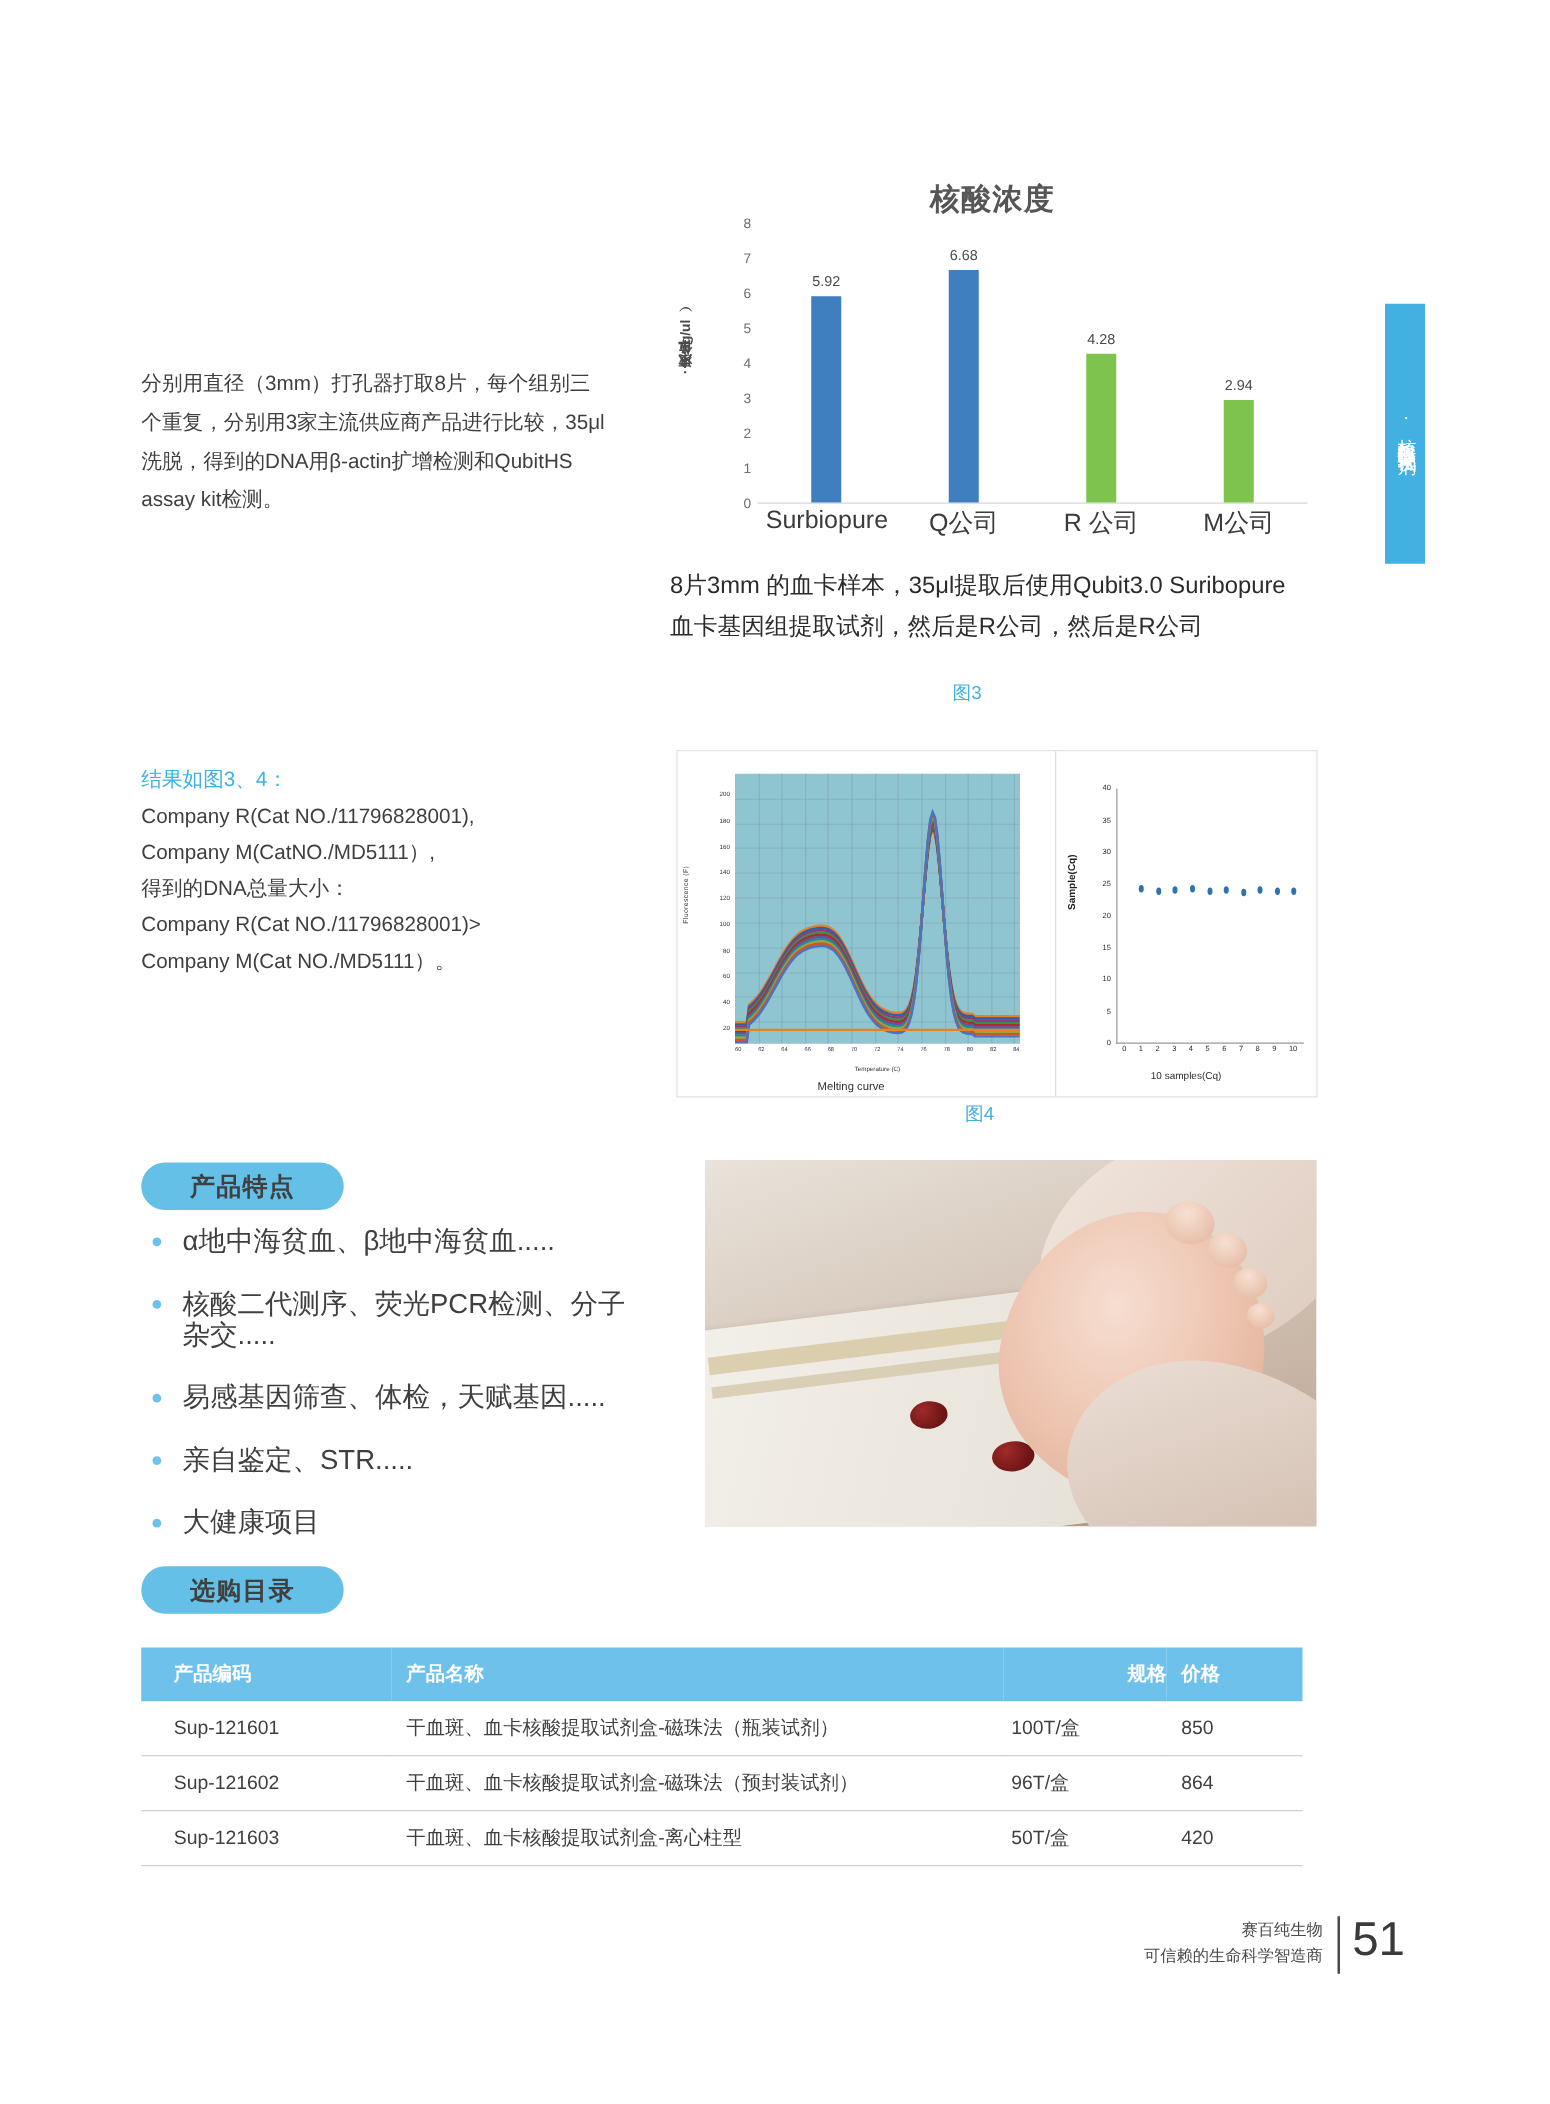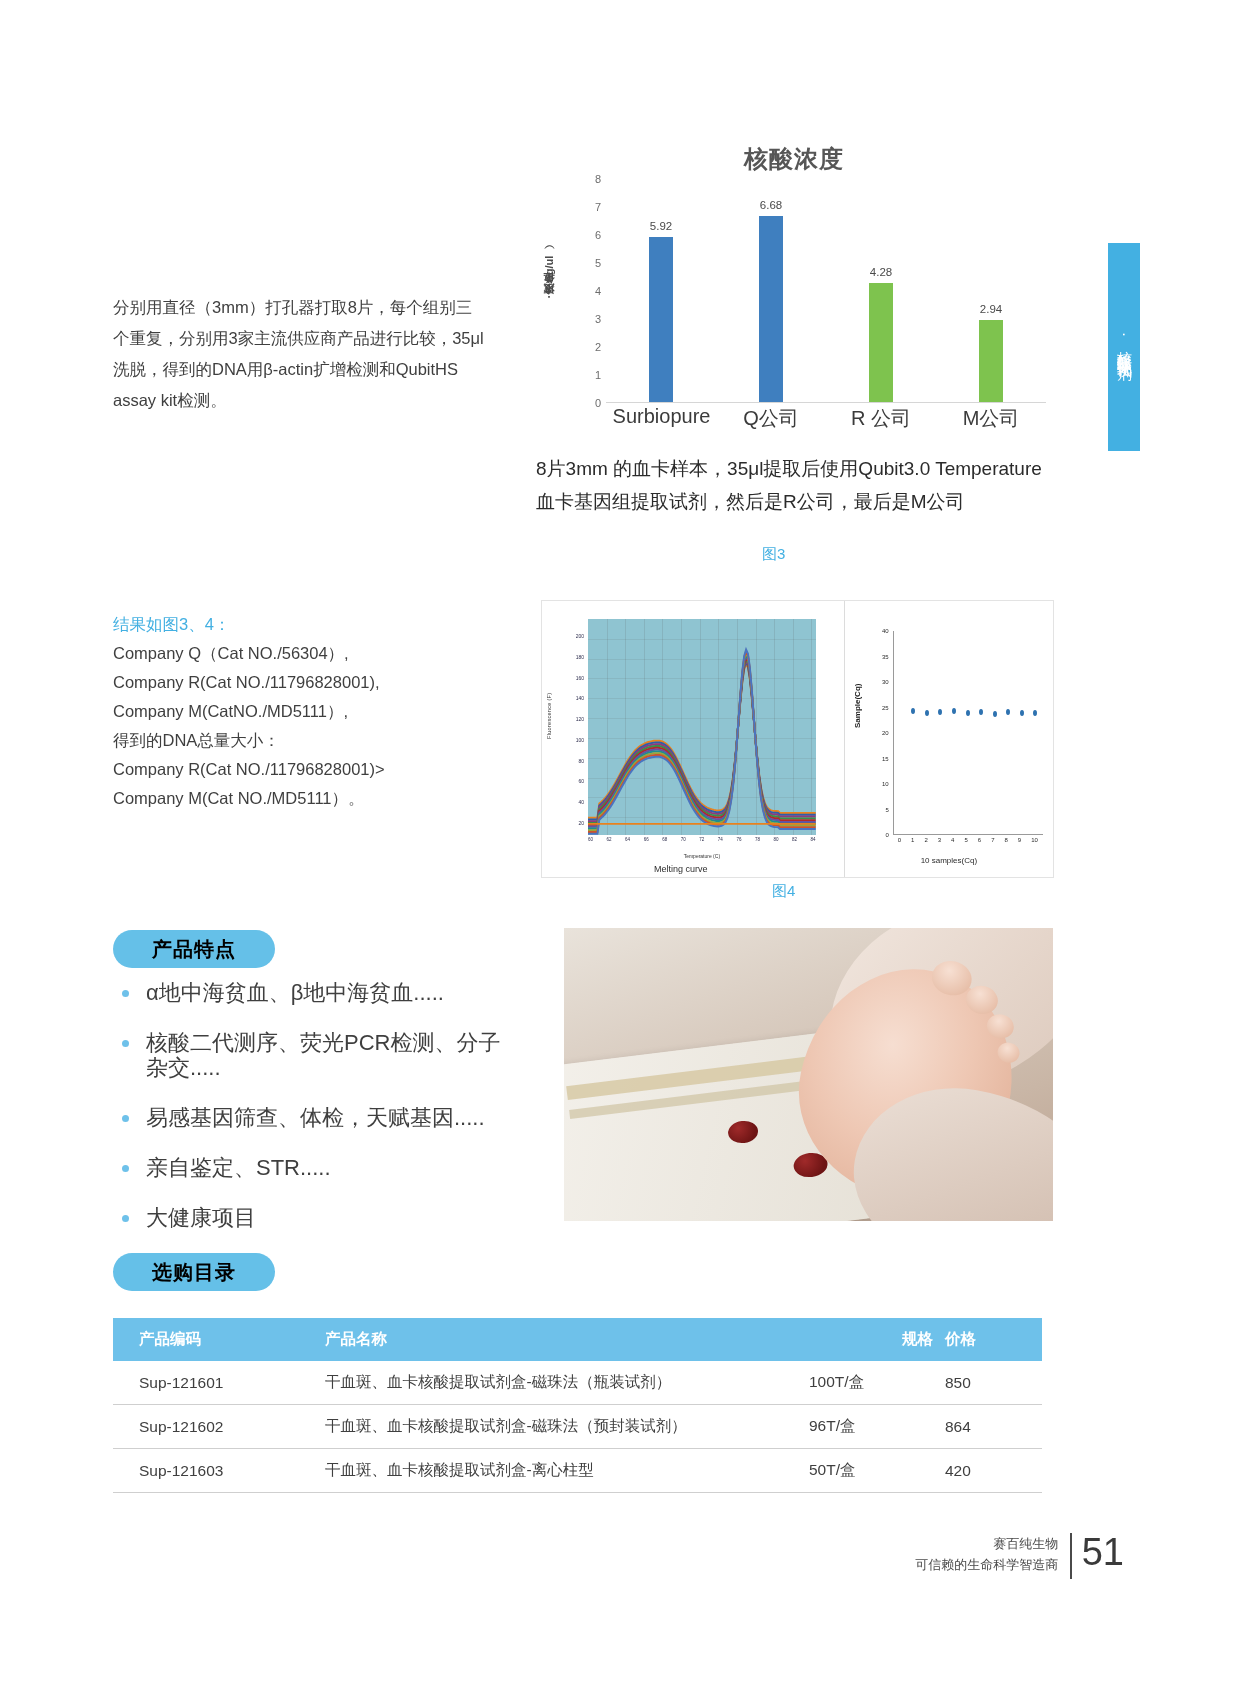--- a/index.html
+++ b/index.html
@@ -137,21 +137,21 @@
   .scatter-yticks { position:absolute; left:26px; top:30px; bottom:42px; width:20px; }
   .scatter-yticks div { position:absolute; right:2px; font-size:6px; color:#2b2b2b; transform:translateY(-50%); }
   .scatter-xticks { position:absolute; left:48px; right:10px; bottom:30px; height:10px; display:flex; justify-content:space-around; }
   .scatter-xticks div { font-size:6px; color:#2b2b2b; }
   .scatter-caption { position:absolute; left:0; right:0; bottom:12px; text-align:center; font-size:8px; color:#2b2b2b; }
   .dot { position: absolute; width: 4px; height: 6px; border-radius: 50%; background: #2e72b0; transform: translate(-50%, 50%); }
 
   
   .pill {
     position: absolute; background: #65c0e8; border-radius: 22px;
-    color: #000000; font-size: 20px; font-weight: bold;
+    color: #404040; font-size: 20px; font-weight: bold;
     display: flex; align-items: center; justify-content: center;
     letter-spacing: 1px;
   }
 
   
   .features { position: absolute; left: 122px; top: 980px; width: 400px; }
   .feat { display: flex; align-items: flex-start; margin-bottom: 25px; }
   .feat .bul {
     width: 7px; height: 7px; border-radius: 50%; background: #6ec1ea;
     margin-top: 10px; margin-right: 17px; flex: none;
@@ -282,26 +282,25 @@
       </div>
       <div class="chart3-xlabels" id="c3xlabels">
           <div>Surbiopure</div>
           <div>Q公司</div>
           <div>R 公司</div>
           <div>M公司</div>
         </div>
     </div>
   </div>
 
-  <div class="fig3-caption">8片3mm 的血卡样本，35μl提取后使用Qubit3.0 Temperature 血卡基因组提取试剂，然后是R公司，最后是M公司</div>
+  <div class="fig3-caption">8片3mm 的血卡样本，35μl提取后使用Qubit3.0 Suribopure 血卡基因组提取试剂，然后是R公司，然后是R公司</div>
   <div class="figno" style="left:762px; top:545px;">图3</div>
 
   <div class="para2">
     <div class="hl">结果如图3、4：</div>
-    <div>Company Q（Cat NO./56304）,</div>
     <div>Company R(Cat NO./11796828001),</div>
     <div>Company M(CatNO./MD5111）,</div>
     <div>得到的DNA总量大小：</div>
     <div>Company R(Cat NO./11796828001)&gt;</div>
     <div>Company M(Cat NO./MD5111）。</div>
   </div>
 
   <div class="fig4">
     <div class="fig4-left">
       <div class="melt-ylabel">Fluorescence (F)</div>

